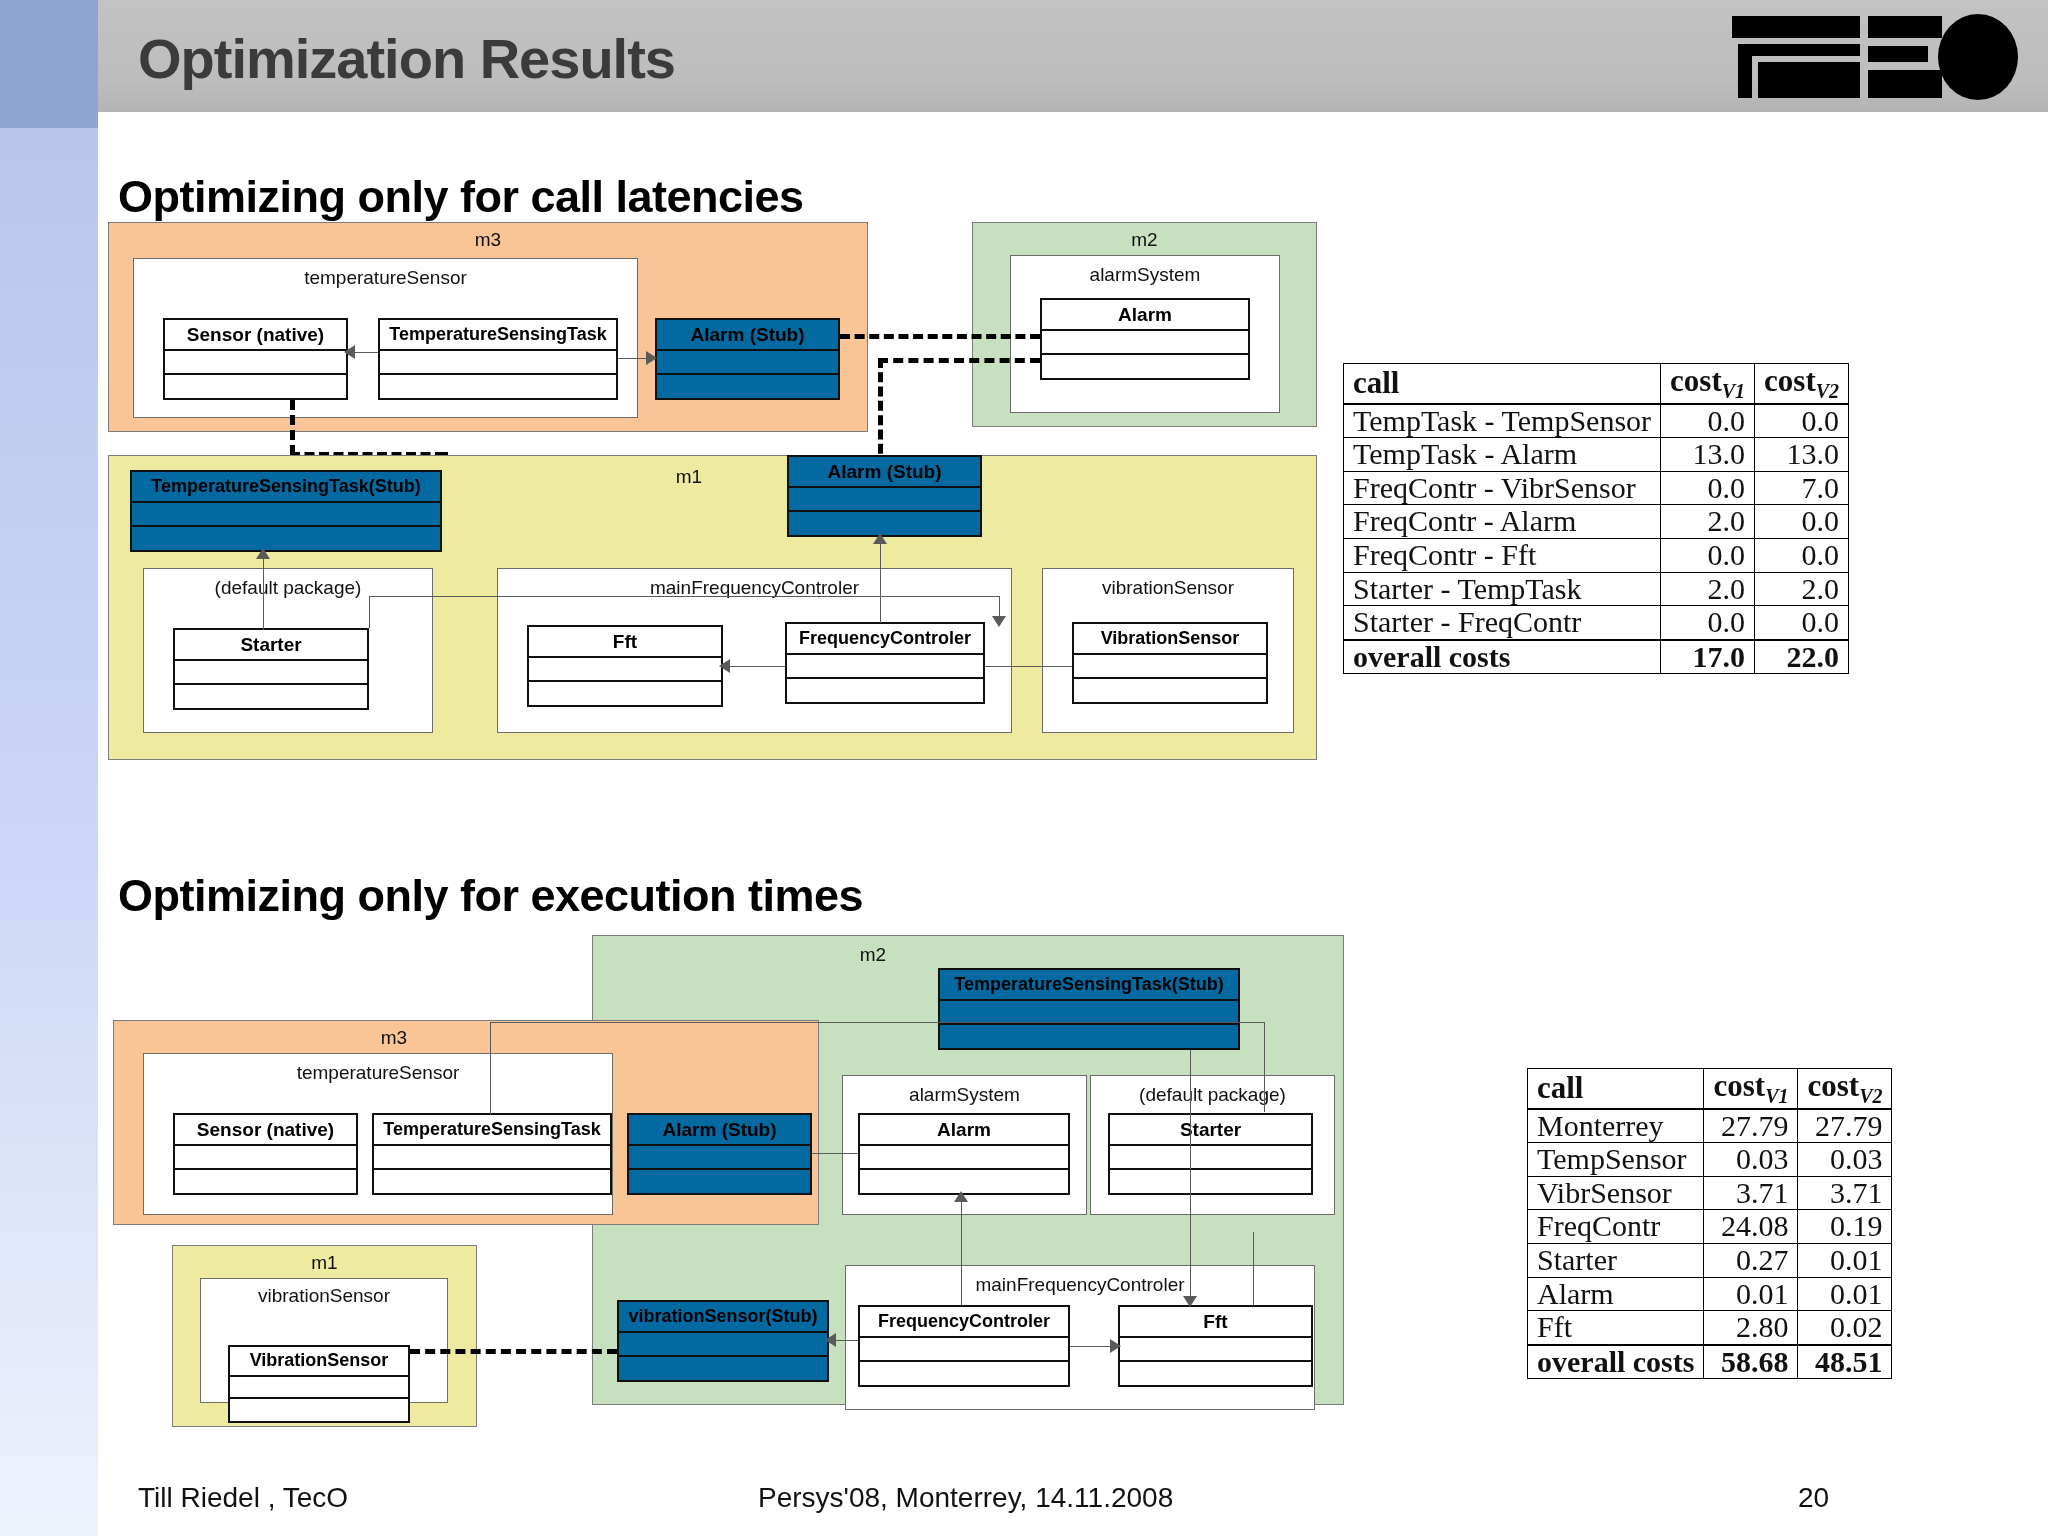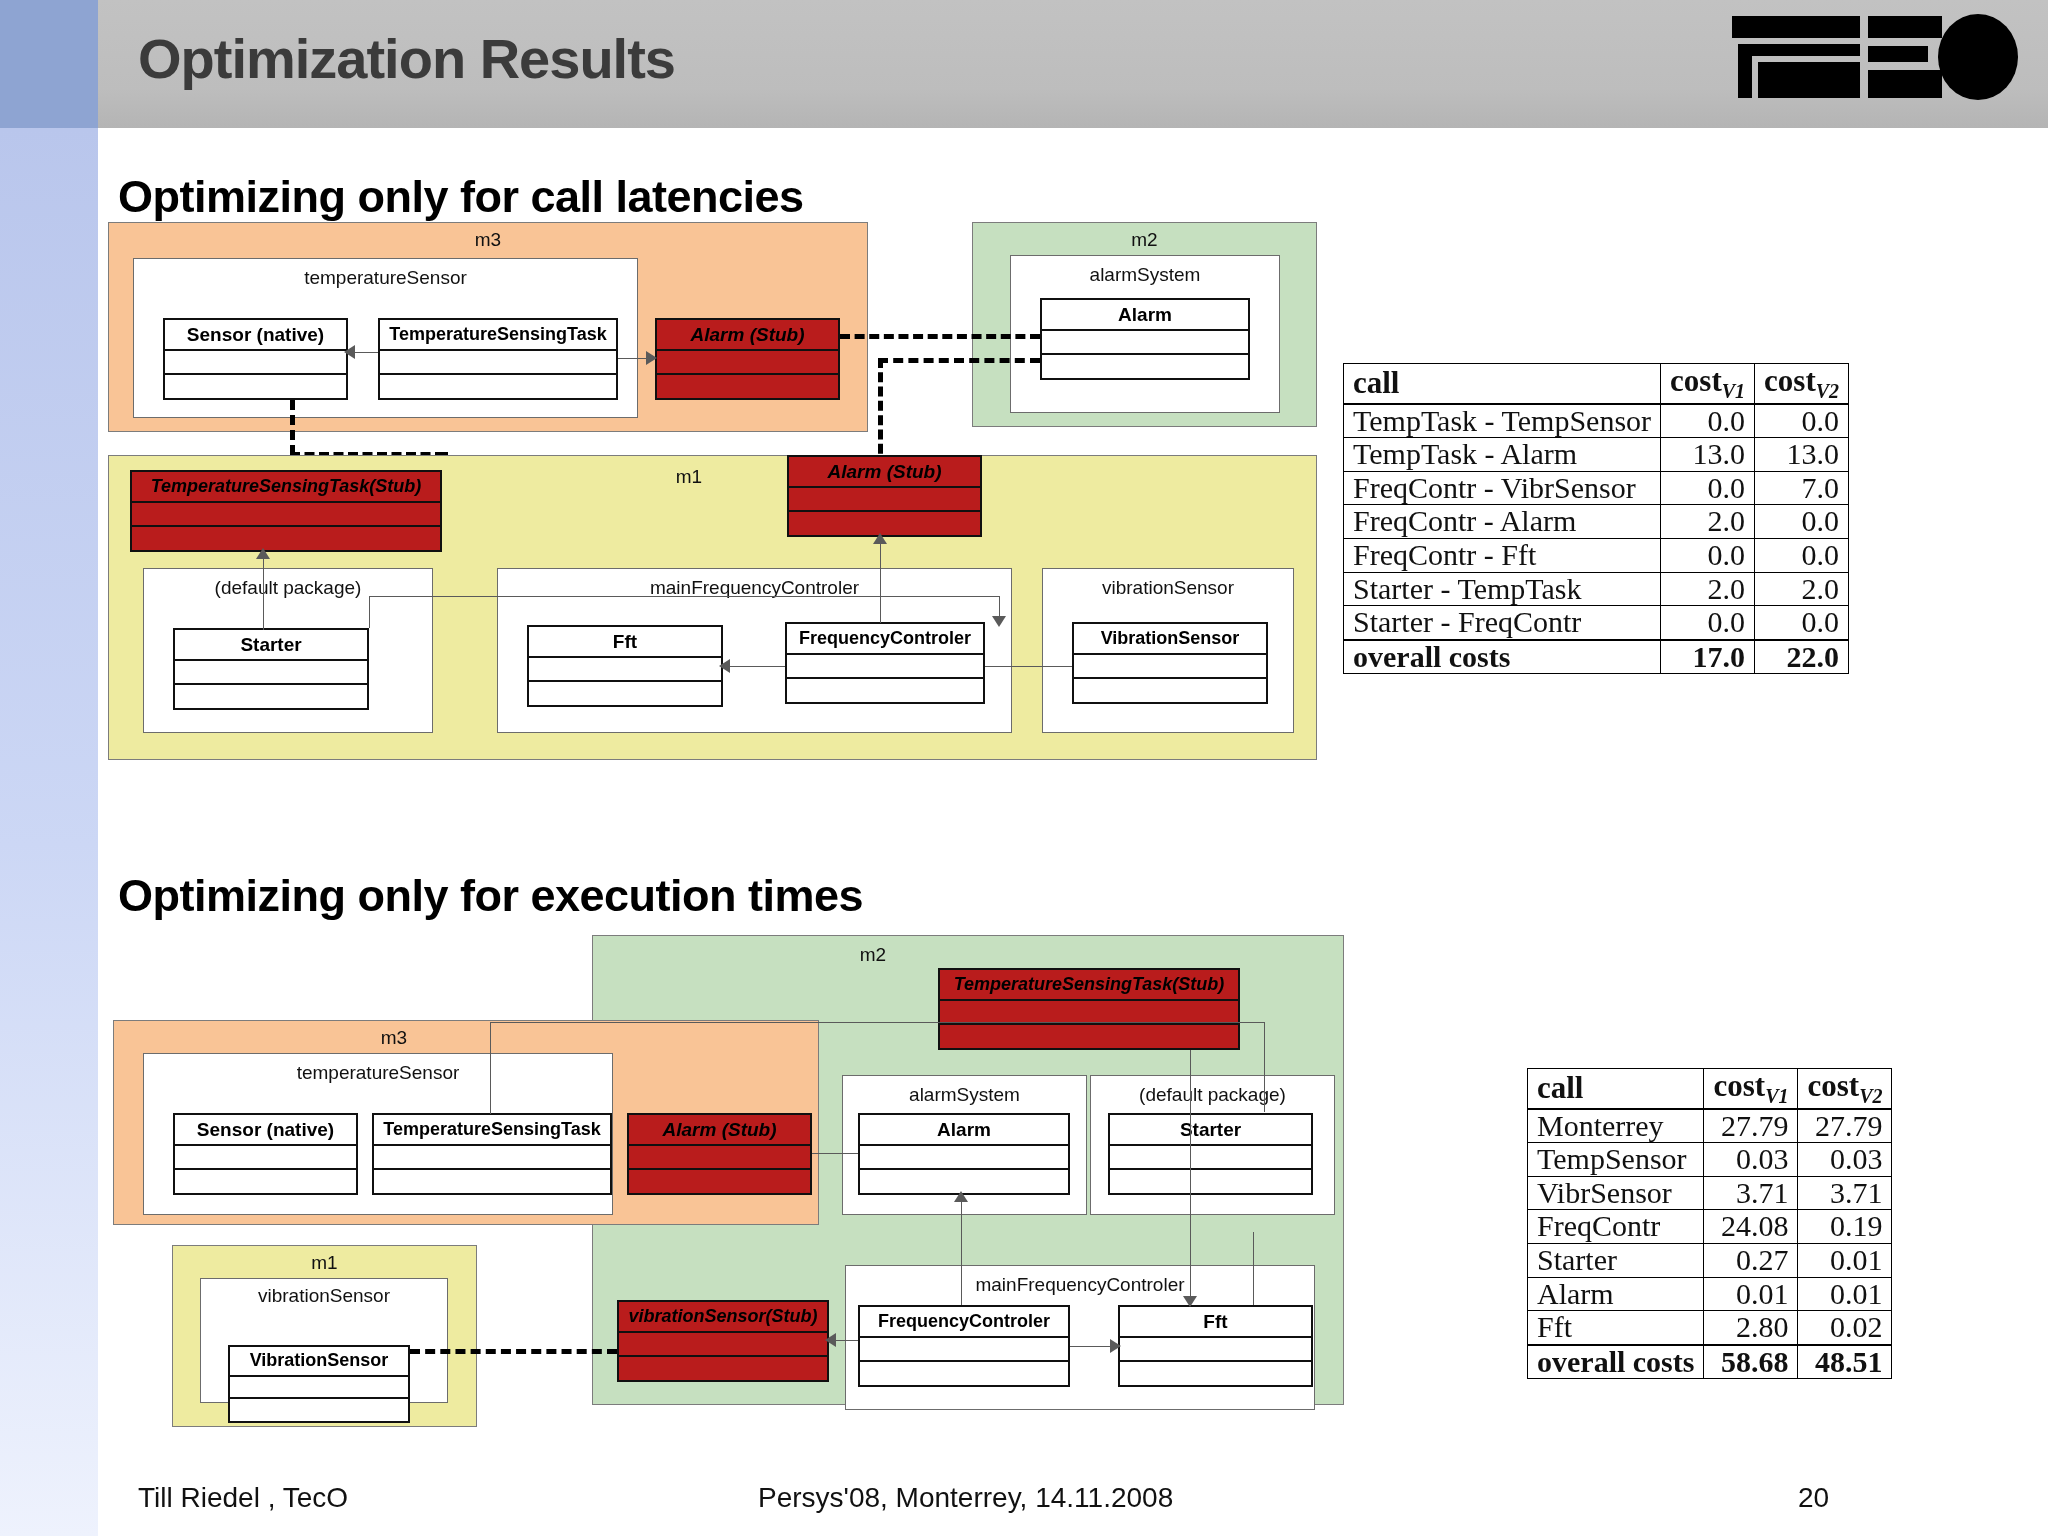--- a/index.html
+++ b/index.html
@@ -8,33 +8,33 @@
     background:#ffffff;
     font-family:"Liberation Sans", sans-serif;
     overflow:hidden;
     position:relative;
   }
   
   #left-band{position:absolute;left:0;top:0;width:98px;height:1536px;
     background:linear-gradient(to bottom,#8ea4d2 0%,#8ea4d2 128px,#b9c6ec 128px,#ccd7f5 55%,#eef2fd 100%);}
   #left-band-top{position:absolute;left:0;top:0;width:98px;height:128px;background:#8ea4d2;}
   
-  #header{position:absolute;left:98px;top:0;width:1950px;height:128px;
+  #header{position:absolute;left:98px;top:0;width:1950px;height:112px;
     background:linear-gradient(to bottom,#c2c2c2 0%,#bdbdbd 70%,#b4b4b4 100%);}
   #header-title{position:absolute;left:40px;top:26px;font-size:56px;font-weight:bold;color:#3b3b3b;
     letter-spacing:-1px;font-family:"Liberation Sans", sans-serif;}
   #logo{position:absolute;right:28px;top:12px;width:290px;height:90px;}
   
   .sec-title{position:absolute;font-size:45px;font-weight:bold;color:#000;letter-spacing:-0.5px;}
   
   .pkg{position:absolute;box-sizing:border-box;border:1px solid #7c7c7c;}
   .pkg-label{position:absolute;left:0;right:0;text-align:center;font-size:19px;color:#111;}
   .white-pkg{position:absolute;box-sizing:border-box;background:#ffffff;border:1px solid #6c6c6c;}
   .cls{position:absolute;box-sizing:border-box;background:#ffffff;border:2px solid #101010;}
-  .cls.stub{background:#b91c1c;font-style:italic;}
+  .cls.stub{background:#0369a1;}
   .cls .t{box-sizing:border-box;height:40%;border-bottom:2px solid #101010;
     display:flex;align-items:center;justify-content:center;
     font-size:19px;font-weight:bold;color:#000;white-space:nowrap;}
   .cls .m{box-sizing:border-box;height:30%;border-bottom:2px solid #101010;}
   .cls .m:last-child{border-bottom:none;}
   
   .ln{position:absolute;background:#5a5a5a;}
   .ln.v{width:1px;} .ln.h{height:1px;}
   .dln{position:absolute;}
   .dln.h{height:0;border-top:5px dashed #000;}

